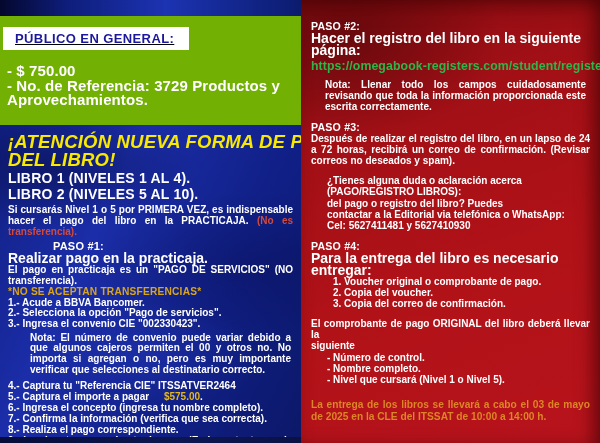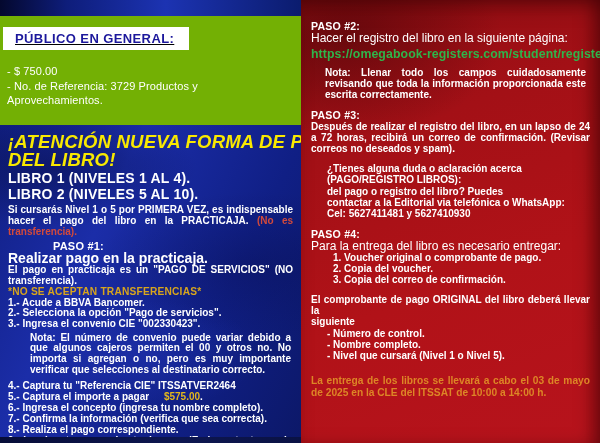--- a/index.html
+++ b/index.html
@@ -32,21 +32,21 @@
   }
   .public-box{
     position:absolute;left:3px;top:11px;width:186px;height:23px;
     background:#ffffff;display:flex;align-items:center;padding-left:12px;box-sizing:border-box;text-decoration:underline;
   }
   .public-box span{
     color:#1c189c;font-size:13px;font-weight:800;letter-spacing:.4px;white-space:nowrap;
   }
   .fees{
     position:absolute;left:7px;top:48px;right:12px;
-    color:#ffffff;font-size:11px;font-weight:400;line-height:14.5px;letter-spacing:.1px;
+    color:#ffffff;font-size:15px;font-weight:700;line-height:14.5px;letter-spacing:.1px;
   }
   .left-content{
     position:absolute;left:0;top:125px;width:301px;box-sizing:border-box;
     padding:8px 8px 0 8px;color:#ffffff;
   }
   .headline{
     color:#f9e900;font-size:18.5px;line-height:17.5px;font-weight:800;font-style:italic;
     letter-spacing:.2px;margin-bottom:3px;white-space:nowrap;
   }
   .books{font-size:14px;line-height:15.5px;font-weight:800;letter-spacing:.2px;margin-bottom:2px;}
@@ -67,21 +67,21 @@
   
   .right-col{
     position:absolute;left:301px;top:0;width:299px;height:443px;box-sizing:border-box;
     background:
       radial-gradient(ellipse 240px 160px at 15% 8%, rgba(70,5,8,.55), transparent 65%),
       linear-gradient(160deg,#8d0d12 0%,#a31016 30%,#b11218 62%,#b7131c 100%);
     box-shadow:inset -12px 0 18px -6px rgba(55,0,4,.6), inset 0 14px 20px -10px rgba(55,0,4,.55);
     color:#ffffff;padding:20px 10px 0 10px;
   }
   .r-title{font-size:10.6px;font-weight:800;line-height:12px;letter-spacing:.2px;}
-  .r-line{font-size:12px;font-weight:400;line-height:12px;}
+  .r-line{font-size:14px;font-weight:700;line-height:12px;}
   .url{
     color:#2fb54a;font-size:12.3px;font-weight:800;letter-spacing:.1px;line-height:14px;
     margin:3px 0 4px 0;text-decoration:none;display:inline-block;white-space:nowrap;
   }
   .nota-right{
     margin:2px 4px 9px 14px;font-size:10px;font-weight:600;line-height:11px;text-align:justify;
   }
   .r-par{font-size:10px;font-weight:600;line-height:11px;text-align:justify;margin-bottom:9px;}
   .block-ind{margin-left:16px;font-size:10px;font-weight:600;line-height:11.3px;margin-bottom:9px;}
   .hours{margin-bottom:12px;}

